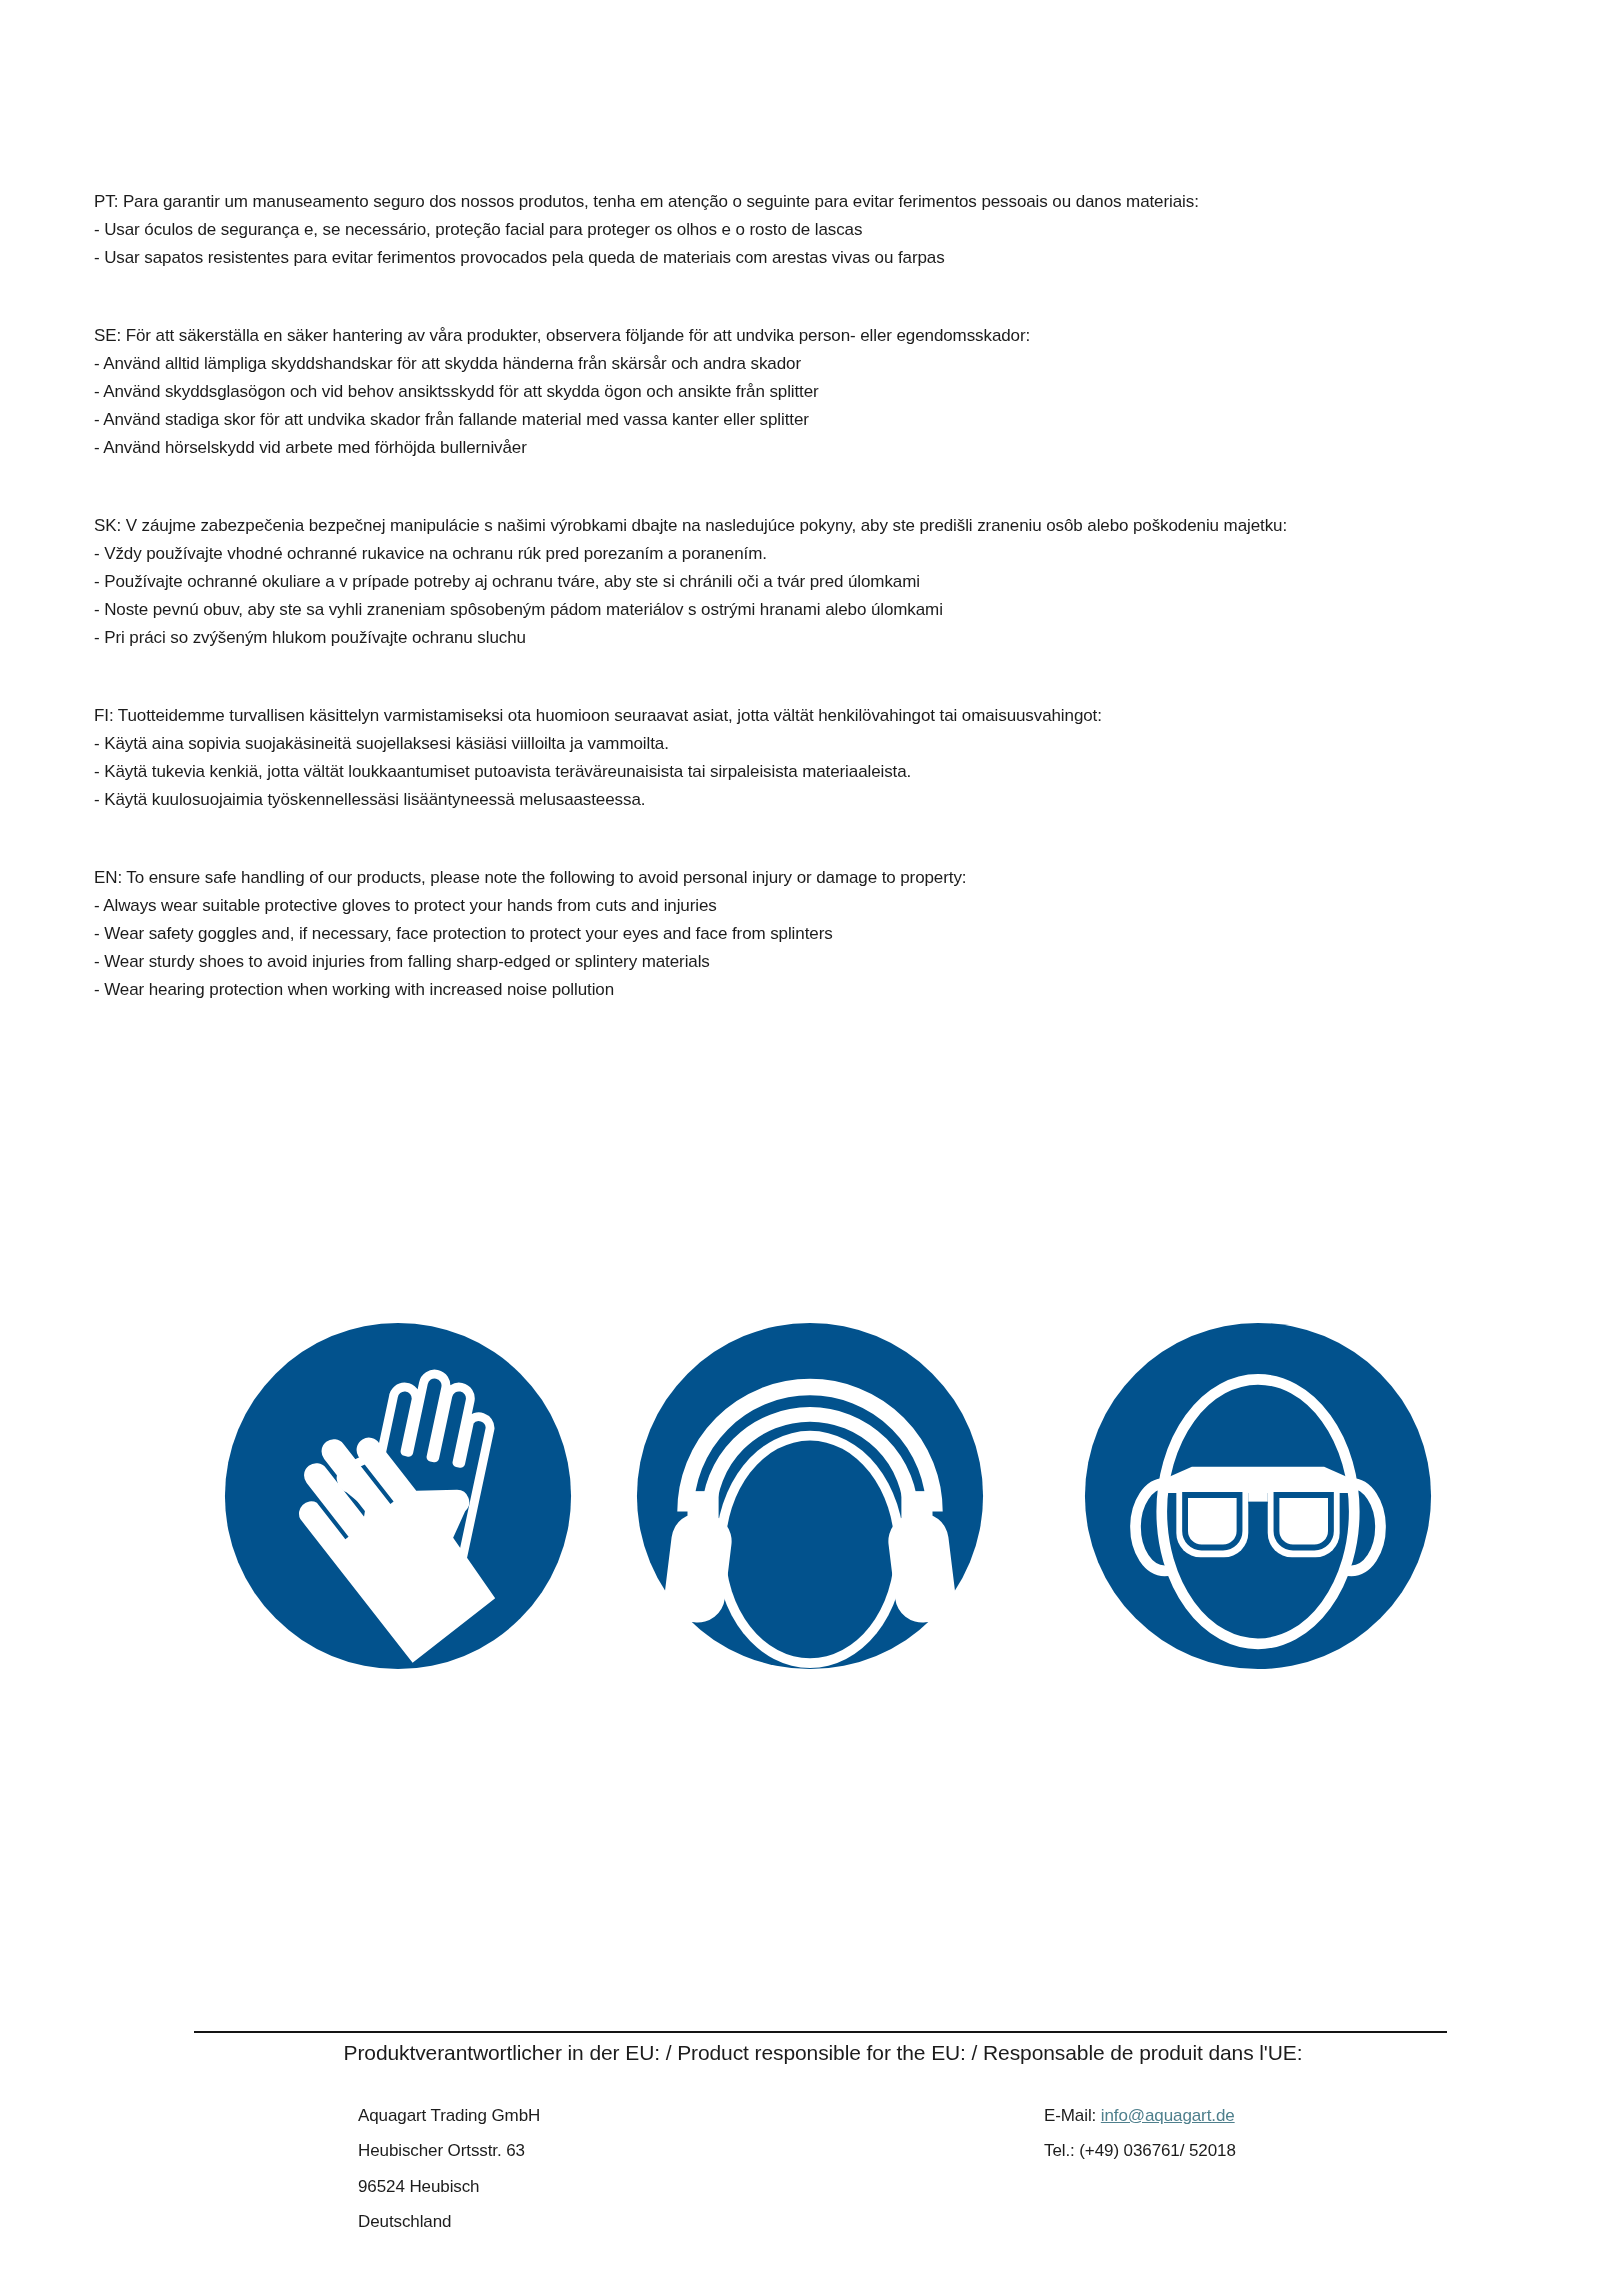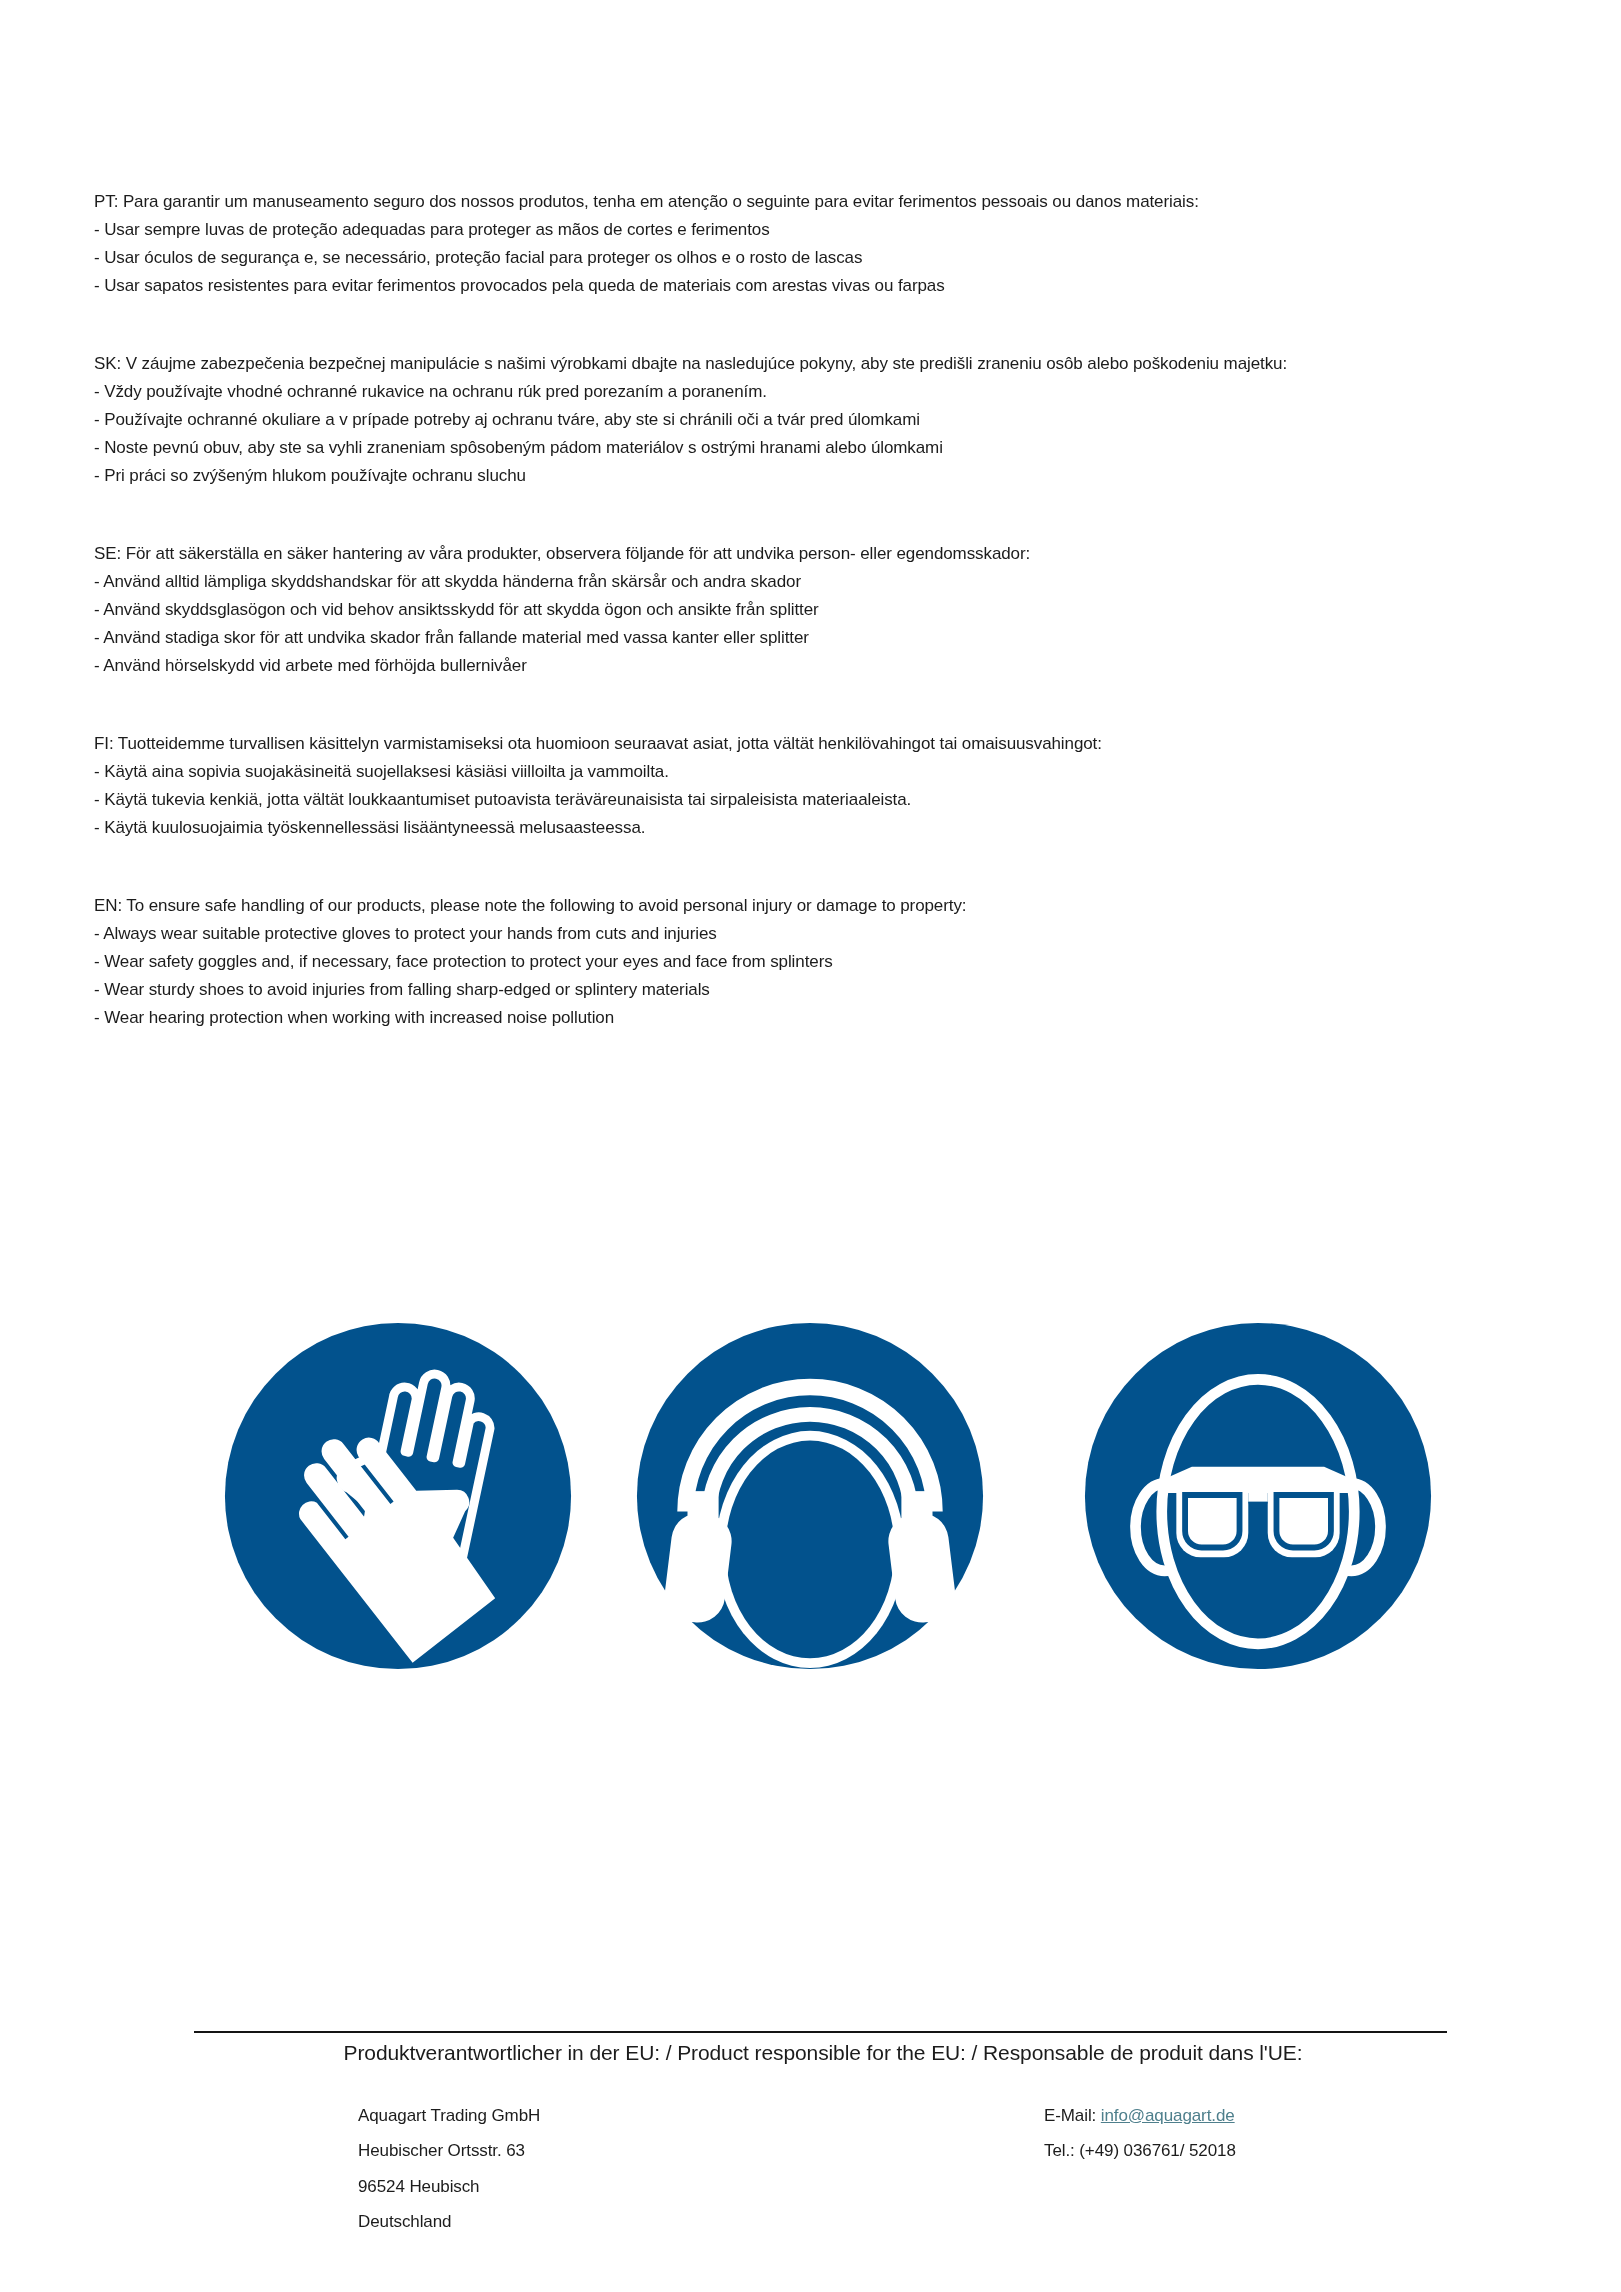--- a/index.html
+++ b/index.html
@@ -41,39 +41,38 @@
 </style>
 </head>
 <body>
 
 <div class="page">
 
   <div class="sections">
 
     <div class="section">
       <p>PT: Para garantir um manuseamento seguro dos nossos produtos, tenha em atenção o seguinte para evitar ferimentos pessoais ou danos materiais:</p>
-      <p>- Usar sempre luvas de proteção adequadas para proteger as mãos de cortes e ferimentos</p>
       <p>- Usar óculos de segurança e, se necessário, proteção facial para proteger os olhos e o rosto de lascas</p>
       <p>- Usar sapatos resistentes para evitar ferimentos provocados pela queda de materiais com arestas vivas ou farpas</p>
+    </div>
+
+    <div class="section">
+      <p>SE: För att säkerställa en säker hantering av våra produkter, observera följande för att undvika person- eller egendomsskador:</p>
+      <p>- Använd alltid lämpliga skyddshandskar för att skydda händerna från skärsår och andra skador</p>
+      <p>- Använd skyddsglasögon och vid behov ansiktsskydd för att skydda ögon och ansikte från splitter</p>
+      <p>- Använd stadiga skor för att undvika skador från fallande material med vassa kanter eller splitter</p>
+      <p>- Använd hörselskydd vid arbete med förhöjda bullernivåer</p>
     </div>
 
     <div class="section">
       <p>SK: V záujme zabezpečenia bezpečnej manipulácie s našimi výrobkami dbajte na nasledujúce pokyny, aby ste predišli zraneniu osôb alebo poškodeniu majetku:</p>
       <p>- Vždy používajte vhodné ochranné rukavice na ochranu rúk pred porezaním a poranením.</p>
       <p>- Používajte ochranné okuliare a v prípade potreby aj ochranu tváre, aby ste si chránili oči a tvár pred úlomkami</p>
       <p>- Noste pevnú obuv, aby ste sa vyhli zraneniam spôsobeným pádom materiálov s ostrými hranami alebo úlomkami</p>
       <p>- Pri práci so zvýšeným hlukom používajte ochranu sluchu</p>
-    </div>
-
-    <div class="section">
-      <p>SE: För att säkerställa en säker hantering av våra produkter, observera följande för att undvika person- eller egendomsskador:</p>
-      <p>- Använd alltid lämpliga skyddshandskar för att skydda händerna från skärsår och andra skador</p>
-      <p>- Använd skyddsglasögon och vid behov ansiktsskydd för att skydda ögon och ansikte från splitter</p>
-      <p>- Använd stadiga skor för att undvika skador från fallande material med vassa kanter eller splitter</p>
-      <p>- Använd hörselskydd vid arbete med förhöjda bullernivåer</p>
     </div>
 
     <div class="section">
       <p>FI: Tuotteidemme turvallisen käsittelyn varmistamiseksi ota huomioon seuraavat asiat, jotta vältät henkilövahingot tai omaisuusvahingot:</p>
       <p>- Käytä aina sopivia suojakäsineitä suojellaksesi käsiäsi viilloilta ja vammoilta.</p>
       <p>- Käytä tukevia kenkiä, jotta vältät loukkaantumiset putoavista teräväreunaisista tai sirpaleisista materiaaleista.</p>
       <p>- Käytä kuulosuojaimia työskennellessäsi lisääntyneessä melusaasteessa.</p>
     </div>
 
     <div class="section">

